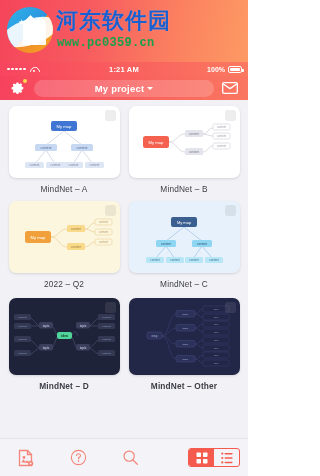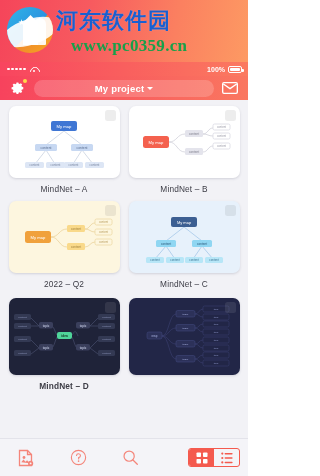--- a/index.html
+++ b/index.html
@@ -53,23 +53,23 @@
     color: #ffffff; font-size: 8px; line-height: 8px;
   }
   .wm-title {
     position: absolute; left: 56px; top: 6px;
     font-family: "DejaVu Sans", sans-serif;
     font-size: 22px; font-weight: bold; letter-spacing: 1px;
     color: #1a5fd0;
     text-shadow: 0 0 1px rgba(255,255,255,.4);
   }
   .wm-url {
-    position: absolute; left: 71px; top: 36px;
-    font-family: Liberation Serif, serif;
-    font-size: 17px; font-weight: bold; letter-spacing: .3px;
+    position: absolute; left: 57px; top: 36px;
+    font-family: Liberation Mono, monospace;
+    font-size: 12px; font-weight: bold; letter-spacing: .3px;
     color: #18a04a;
   }
 
   
   .statusbar {
     position: absolute; top: 62px; left: 0;
     width: 248px; height: 14px;
     background: linear-gradient(95deg,#f8455f 0%, #f95f5e 50%, #fb7a60 100%);
     color: #ffffff;
     display: flex; align-items: center;
@@ -228,20 +228,21 @@
     <div class="sb-left">
       <span class="sig">
         <i></i>
           <i></i>
           <i></i>
           <i></i>
           <i></i>
       </span>
       <span class="wifi"></span>
     </div>
+    <div class="sb-center">1:21 AM</div>
     <div class="sb-right">
       <span>100%</span>
       <span class="battery">
           <span class="fill"></span>
         </span>
     </div>
   </div>
 
   <div class="navbar">
     <div class="nav-gear">
@@ -460,20 +461,21 @@
             <text x="87" y="27.2">item</text>
             <text x="87" y="35.2">item</text>
             <text x="87" y="43.2">item</text>
             <text x="87" y="51.2">item</text>
             <text x="87" y="58.2">item</text>
             <text x="87" y="66.2">item</text>
           </g>
         </svg>
         <div class="badge"></div>
       </div>
+      <div class="card-label">MindNet – Other</div>
     </div>
   </div>
 
   <div class="toolbar">
     <div class="tb-btn">
       <svg width="16" height="18" viewBox="0 0 16 18">
         <path d="M1.5 1.5h8l4 4v11h-12z" fill="none" stroke="#f4857a" stroke-width="1.3"></path>
         <path d="M9.5 1.5v4h4" fill="none" stroke="#f4857a" stroke-width="1.3"></path>
         <circle cx="6" cy="8.5" r="1.4" fill="#f4857a"></circle>
         <path d="M3.2 13.2l2.3-2.6 2 2.2 1.6-1.6 2.7 3z" fill="#f4857a"></path>

